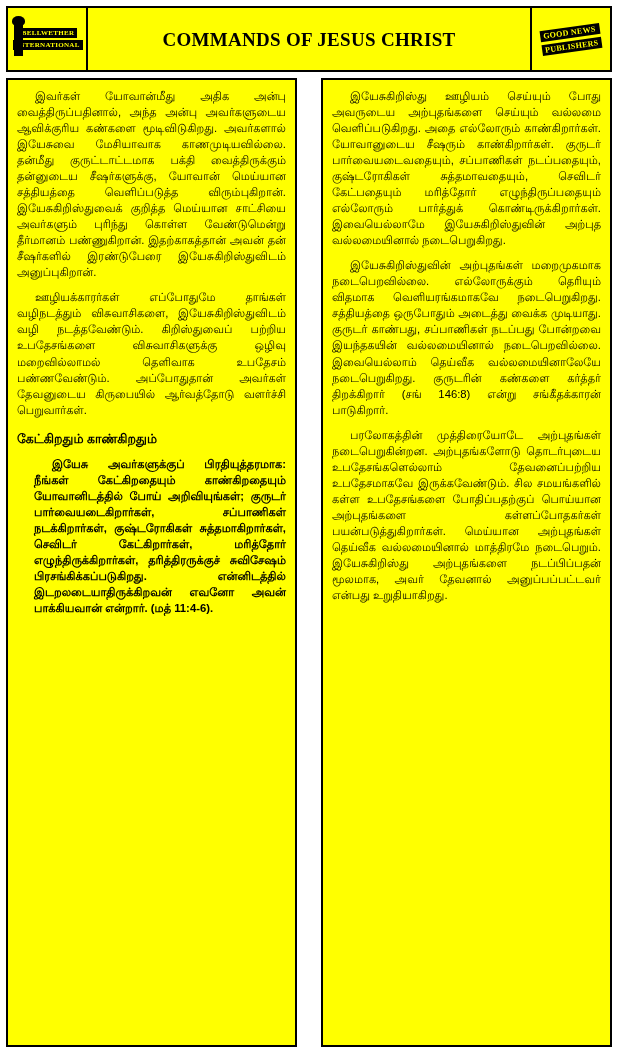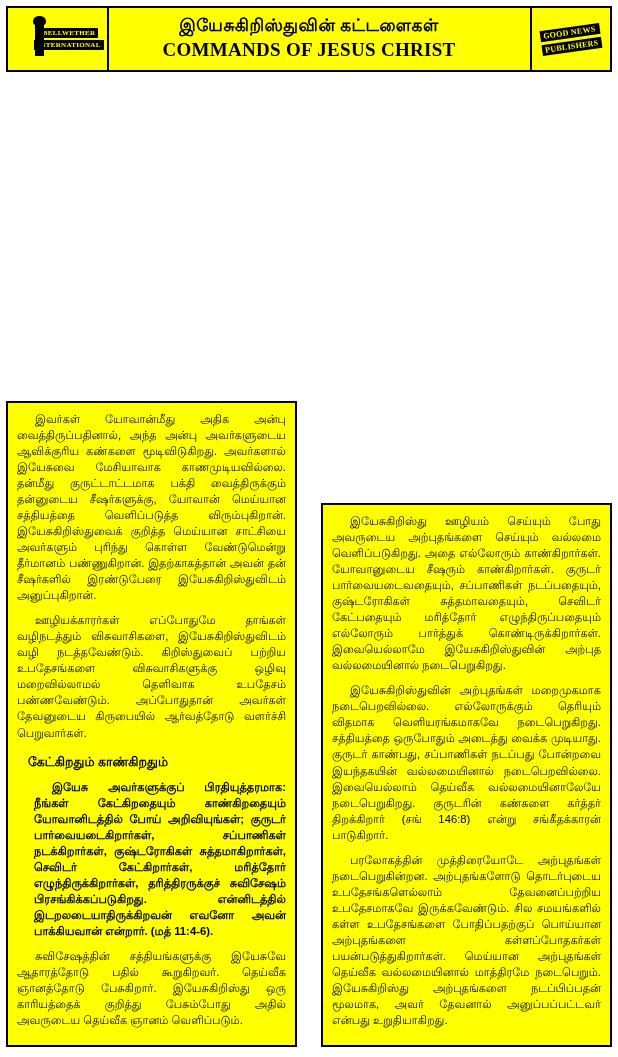--- a/index.html
+++ b/index.html
@@ -34,21 +34,20 @@
   .logo-box {
     width: 80px;
     flex: 0 0 80px;
     border-right: 2px solid #000000;
     display: flex;
     align-items: center;
     justify-content: center;
     background: #ffff00;
     box-sizing: border-box;
     padding: 8px;
-    margin-left: 21px;
   }
   .logo-box.right {
     border-right: none;
     border-left: 2px solid #000000;
   }
   .logo-inner {
     display: flex;
     align-items: center;
     justify-content: center;
     width: 100%;
@@ -129,21 +128,20 @@
     text-align: left;
     margin-top: 2px;
   }
 
   
   .columns {
     display: flex;
     gap: 24px;
     margin-top: 6px;
     height: 969px;
-    align-items: flex-end;
   }
   .col {
     flex: 1 1 50%;
     border: 2px solid #000000;
     background: #ffff00;
     box-sizing: border-box;
     padding: 8px 9px;
     overflow: hidden;
   }
   p.para {
@@ -153,21 +151,21 @@
     color: #000000;
     margin: 0 0 9px 0;
     text-align: justify;
     text-indent: 18px;
   }
   h2.section-head {
     font-family: "Liberation Sans", sans-serif;
     font-size: 12.5px;
     font-weight: bold;
     color: #000000;
-    margin: 14px 0 8px 11px;
+    margin: 14px 0 8px 0;
     text-align: left;
   }
   p.scripture {
     font-family: "Liberation Sans", sans-serif;
     font-size: 11.3px;
     line-height: 1.42;
     color: #000000;
     margin: 0 0 9px 17px;
     text-align: justify;
     font-weight: bold;
@@ -188,41 +186,39 @@
           <div class="torch"></div>
         </div>
         <div class="logo-text-stack">
           <span class="logo-band">BELLWETHER</span>
           <span class="logo-band">INTERNATIONAL</span>
         </div>
       </div>
     </div>
 
     <div class="title-box">
-      <div class="title-tamil">இயேசுகிறிஸ்துவின் கட்டளைகள்</div>
       <div class="title-en">COMMANDS OF JESUS CHRIST</div>
     </div>
 
     <div class="logo-box right">
       <div class="logo-right-stack">
         <span class="logo-band">GOOD NEWS</span>
         <span class="logo-band">PUBLISHERS</span>
       </div>
     </div>
 
   </div>
 
   <div class="columns">
 
     <div class="col">
       <p class="para">இவர்கள் யோவான்மீது அதிக அன்பு வைத்திருப்பதினால், அந்த அன்பு அவர்களுடைய ஆவிக்குரிய கண்களை மூடிவிடுகிறது. அவர்களால் இயேசுவை மேசியாவாக காணமுடியவில்லை. தன்மீது குருட்டாட்டமாக பக்தி வைத்திருக்கும் தன்னுடைய சீஷர்களுக்கு, யோவான் மெய்யான சத்தியத்தை வெளிப்படுத்த விரும்புகிறான். இயேசுகிறிஸ்துவைக் குறித்த மெய்யான சாட்சியை அவர்களும் புரிந்து கொள்ள வேண்டுமென்று தீர்மானம் பண்ணுகிறான். இதற்காகத்தான் அவன் தன் சீஷர்களில் இரண்டுபேரை இயேசுகிறிஸ்துவிடம் அனுப்புகிறான்.</p>
       <p class="para">ஊழியக்காரர்கள் எப்போதுமே தாங்கள் வழிநடத்தும் விசுவாசிகளை, இயேசுகிறிஸ்துவிடம் வழி நடத்தவேண்டும். கிறிஸ்துவைப் பற்றிய உபதேசங்களை விசுவாசிகளுக்கு ஒழிவு மறைவில்லாமல் தெளிவாக உபதேசம் பண்ணவேண்டும். அப்போதுதான் அவர்கள் தேவனுடைய கிருபையில் ஆர்வத்தோடு வளர்ச்சி பெறுவார்கள்.</p>
       <h2 class="section-head">கேட்கிறதும் காண்கிறதும்</h2>
       <p class="scripture">இயேசு அவர்களுக்குப் பிரதியுத்தரமாக: நீங்கள் கேட்கிறதையும் காண்கிறதையும் யோவானிடத்தில் போய் அறிவியுங்கள்; குருடர் பார்வையடைகிறார்கள், சப்பாணிகள் நடக்கிறார்கள், குஷ்டரோகிகள் சுத்தமாகிறார்கள், செவிடர் கேட்கிறார்கள், மரித்தோர் எழுந்திருக்கிறார்கள், தரித்திரருக்குச் சுவிசேஷம் பிரசங்கிக்கப்படுகிறது. என்னிடத்தில் இடறலடையாதிருக்கிறவன் எவனோ அவன் பாக்கியவான் என்றார். (மத் 11:4-6).</p>
-      <p class="para">சுவிசேஷத்தின் சத்தியங்களுக்கு இயேசுவே ஆதாரத்தோடு பதில் கூறுகிறவர். தெய்வீக ஞானத்தோடு பேசுகிறார். இயேசுகிறிஸ்து ஒரு காரியத்தைக் குறித்து பேசும்போது அதில் அவருடைய தெய்வீக ஞானம் வெளிப்படும்.</p>
     </div>
 
     <div class="col">
       <p class="para">இயேசுகிறிஸ்து ஊழியம் செய்யும் போது அவருடைய அற்புதங்களை செய்யும் வல்லமை வெளிப்படுகிறது. அதை எல்லோரும் காண்கிறார்கள். யோவானுடைய சீஷரும் காண்கிறார்கள். குருடர் பார்வையடைவதையும், சப்பாணிகள் நடப்பதையும், குஷ்டரோகிகள் சுத்தமாவதையும், செவிடர் கேட்பதையும் மரித்தோர் எழுந்திருப்பதையும் எல்லோரும் பார்த்துக் கொண்டிருக்கிறார்கள். இவையெல்லாமே இயேசுகிறிஸ்துவின் அற்புத வல்லமையினால் நடைபெறுகிறது.</p>
       <p class="para">இயேசுகிறிஸ்துவின் அற்புதங்கள் மறைமுகமாக நடைபெறவில்லை. எல்லோருக்கும் தெரியும் விதமாக வெளியரங்கமாகவே நடைபெறுகிறது. சத்தியத்தை ஒருபோதும் அடைத்து வைக்க முடியாது. குருடர் காண்பது, சப்பாணிகள் நடப்பது போன்றவை இயந்தகயின் வல்லமையினால் நடைபெறவில்லை. இவையெல்லாம் தெய்வீக வல்லமையினாலேயே நடைபெறுகிறது. குருடரின் கண்களை கர்த்தர் திறக்கிறார் (சங் 146:8) என்று சங்கீதக்காரன் பாடுகிறார்.</p>
       <p class="para">பரலோகத்தின் முத்திரையோடே அற்புதங்கள் நடைபெறுகின்றன. அற்புதங்களோடு தொடர்புடைய உபதேசங்களெல்லாம் தேவனைப்பற்றிய உபதேசமாகவே இருக்கவேண்டும். சில சமயங்களில் கள்ள உபதேசங்களை போதிப்பதற்குப் பொய்யான அற்புதங்களை கள்ளப்போதகர்கள் பயன்படுத்துகிறார்கள். மெய்யான அற்புதங்கள் தெய்வீக வல்லமையினால் மாத்திரமே நடைபெறும். இயேசுகிறிஸ்து அற்புதங்களை நடப்பிப்பதன் மூலமாக, அவர் தேவனால் அனுப்பப்பட்டவர் என்பது உறுதியாகிறது.</p>
     </div>
 
   </div>
 

